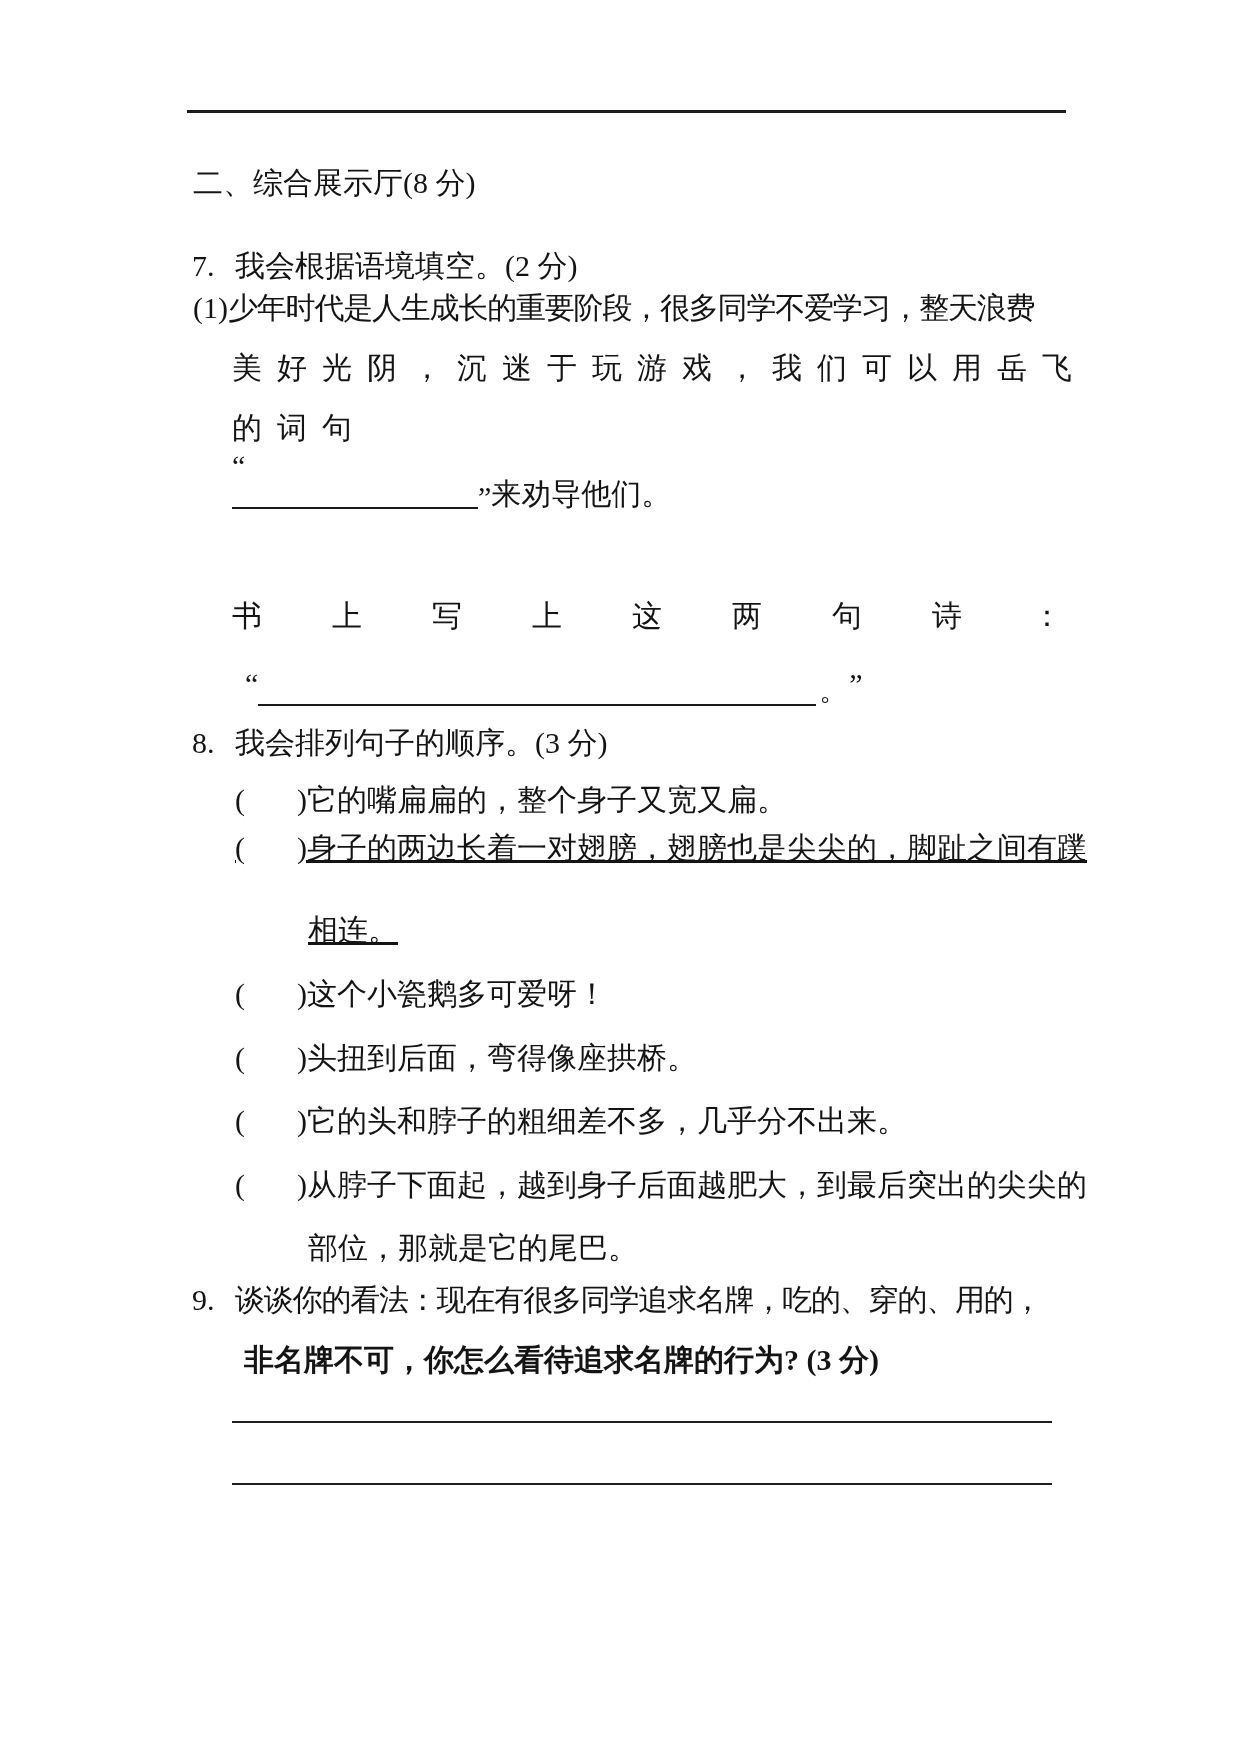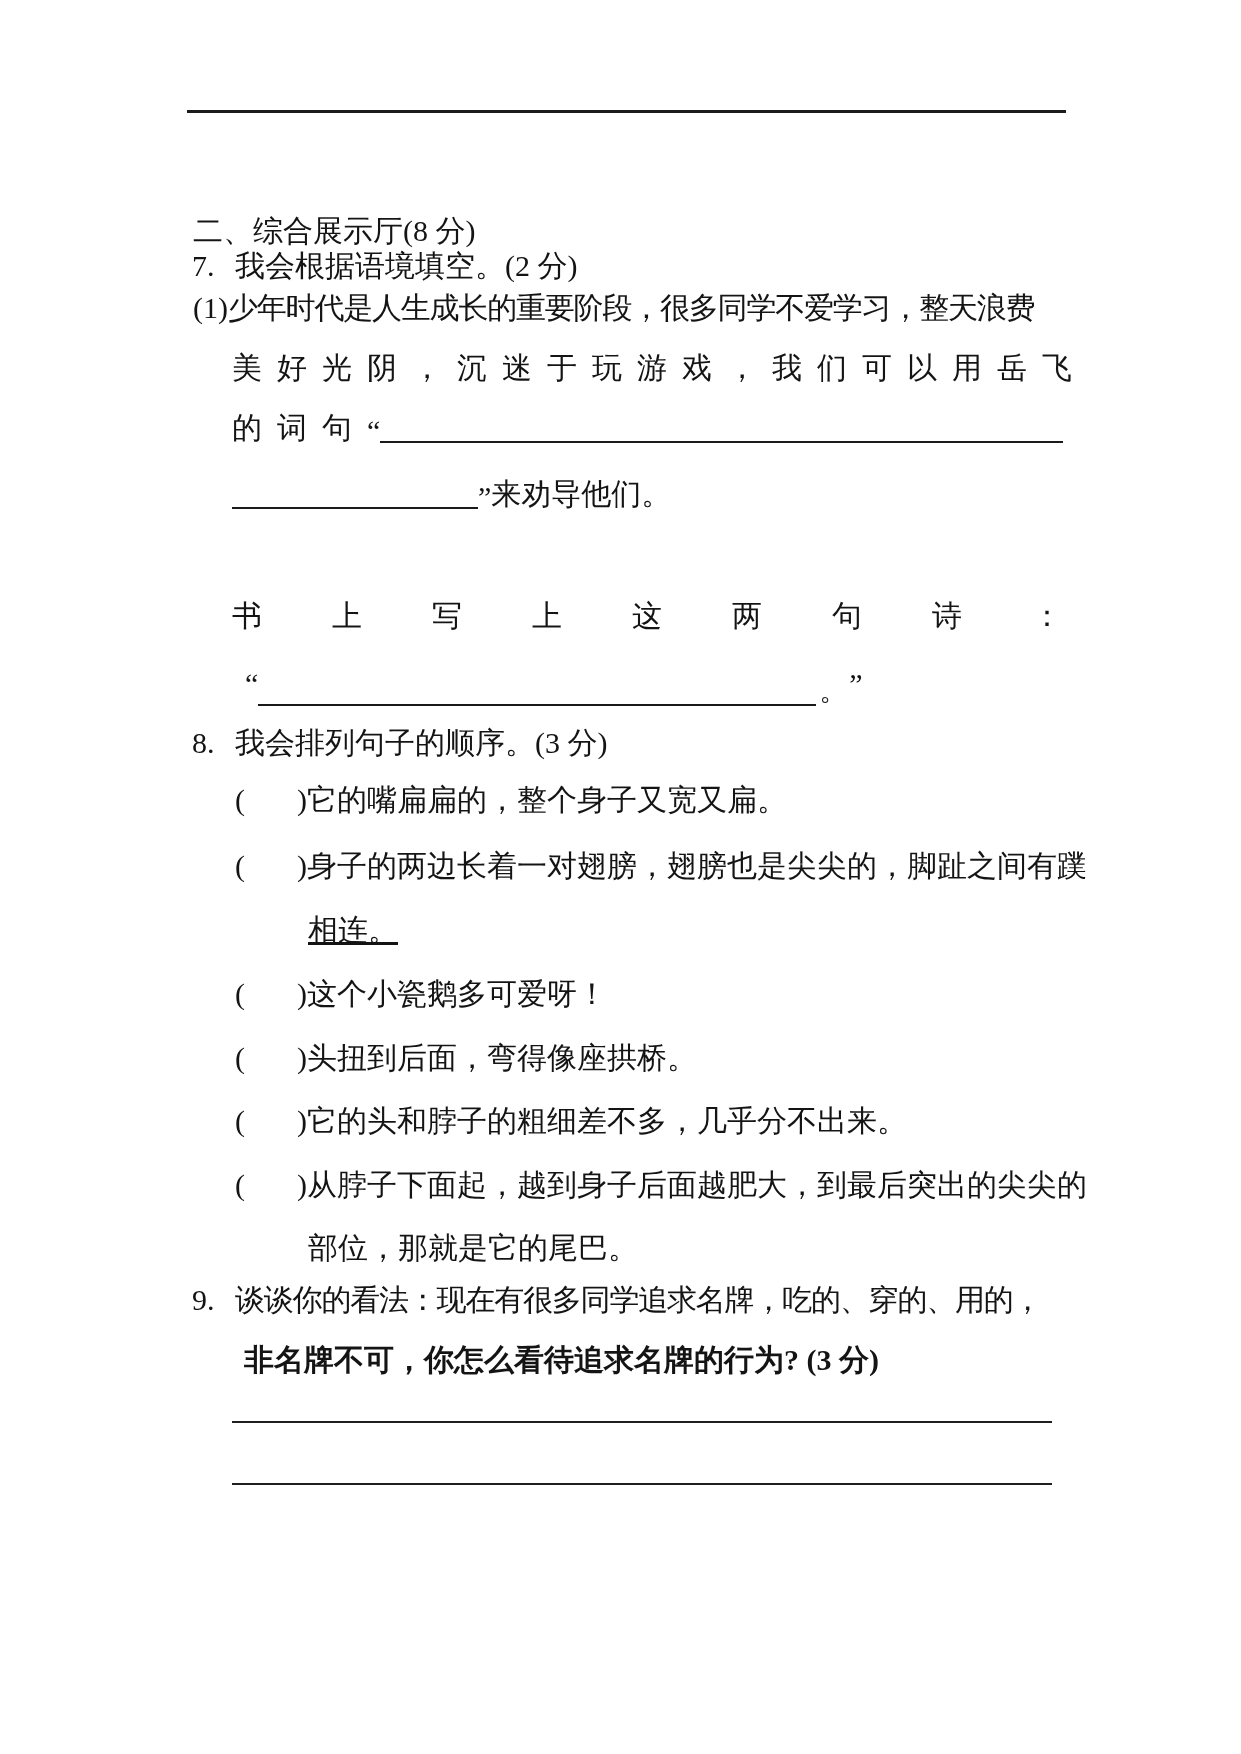--- a/index.html
+++ b/index.html
@@ -41,33 +41,33 @@
     border-top:2px solid #1f1f1f;
   }
 </style>
 </head>
 <body>
 
 <div class="page">
 
   <div class="rule"></div>
 
-  <div class="abs" style="left:193px;top:166px;margin-top:48px;">二、综合展示厅(8 分)</div>
+  <div class="abs" style="left:193px;top:166px;">二、综合展示厅(8 分)</div>
 
   <div class="abs" style="left:192px;top:229px;margin-top:20px;">
     <span class="qnum">7.</span><span>我会根据语境填空。(2 分)</span>
   </div>
 
   <div class="abs" style="left:193px;top:291px;">
     <span>(1)</span><span class="tight">少年时代是人生成长的重要阶段，很多同学不爱学习，整天浪费</span>
   </div>
 
   <div class="abs sp15" style="left:232px;top:351px;">美好光阴，沉迷于玩游戏，我们可以用岳飞</div>
 
-  <div class="abs flexrow h32" style="left:232px;top:411px;width:831px;">
+  <div class="abs flexrow h32" style="left:232px;top:411px;width:831px;flex-direction:column;">
     <span class="sp15">的词句</span>
     <span class="qmark">“</span>
     <div class="blank grow"></div>
   </div>
 
   <div class="abs flexrow h32" style="left:232px;top:477px;">
     <div class="blank w246"></div>
     <span class="qmark">”</span>
     <span>来劝导他们。</span>
   </div>
@@ -83,21 +83,21 @@
   </div>
 
   <div class="abs" style="left:192px;top:726px;">
     <span class="qnum">8.</span><span>我会排列句子的顺序。(3 分)</span>
   </div>
 
   <div class="abs" style="left:235px;top:783px;">
     <span>(</span><span class="paren-close">)</span><span class="paren-text">它的嘴扁扁的，整个身子又宽又扁。</span>
   </div>
 
-  <div class="abs" style="left:235px;top:849px;">
+  <div class="abs" style="left:235px;top:831px;text-decoration:underline;">
     <span>(</span><span class="paren-close">)</span><span class="paren-text">身子的两边长着一对翅膀，翅膀也是尖尖的，脚趾之间有蹼</span>
   </div>
   <div class="abs" style="left:308px;top:913px;text-decoration:underline;">相连。</div>
 
   <div class="abs" style="left:235px;top:977px;">
     <span>(</span><span class="paren-close">)</span><span class="paren-text">这个小瓷鹅多可爱呀！</span>
   </div>
 
   <div class="abs" style="left:235px;top:1041px;">
     <span>(</span><span class="paren-close">)</span><span class="paren-text">头扭到后面，弯得像座拱桥。</span>

